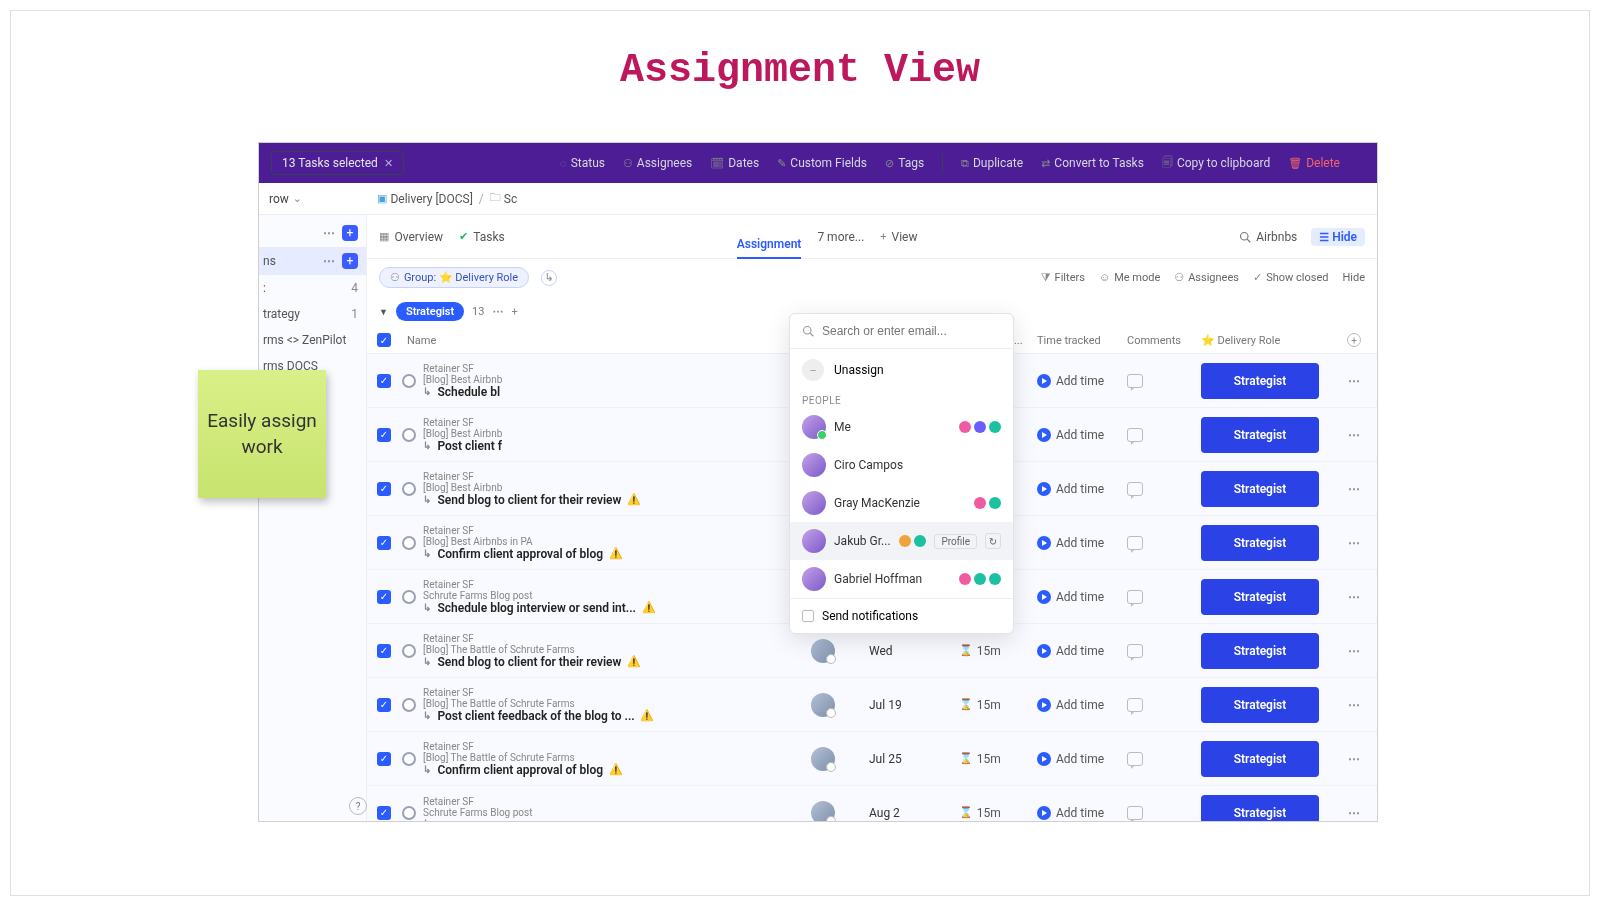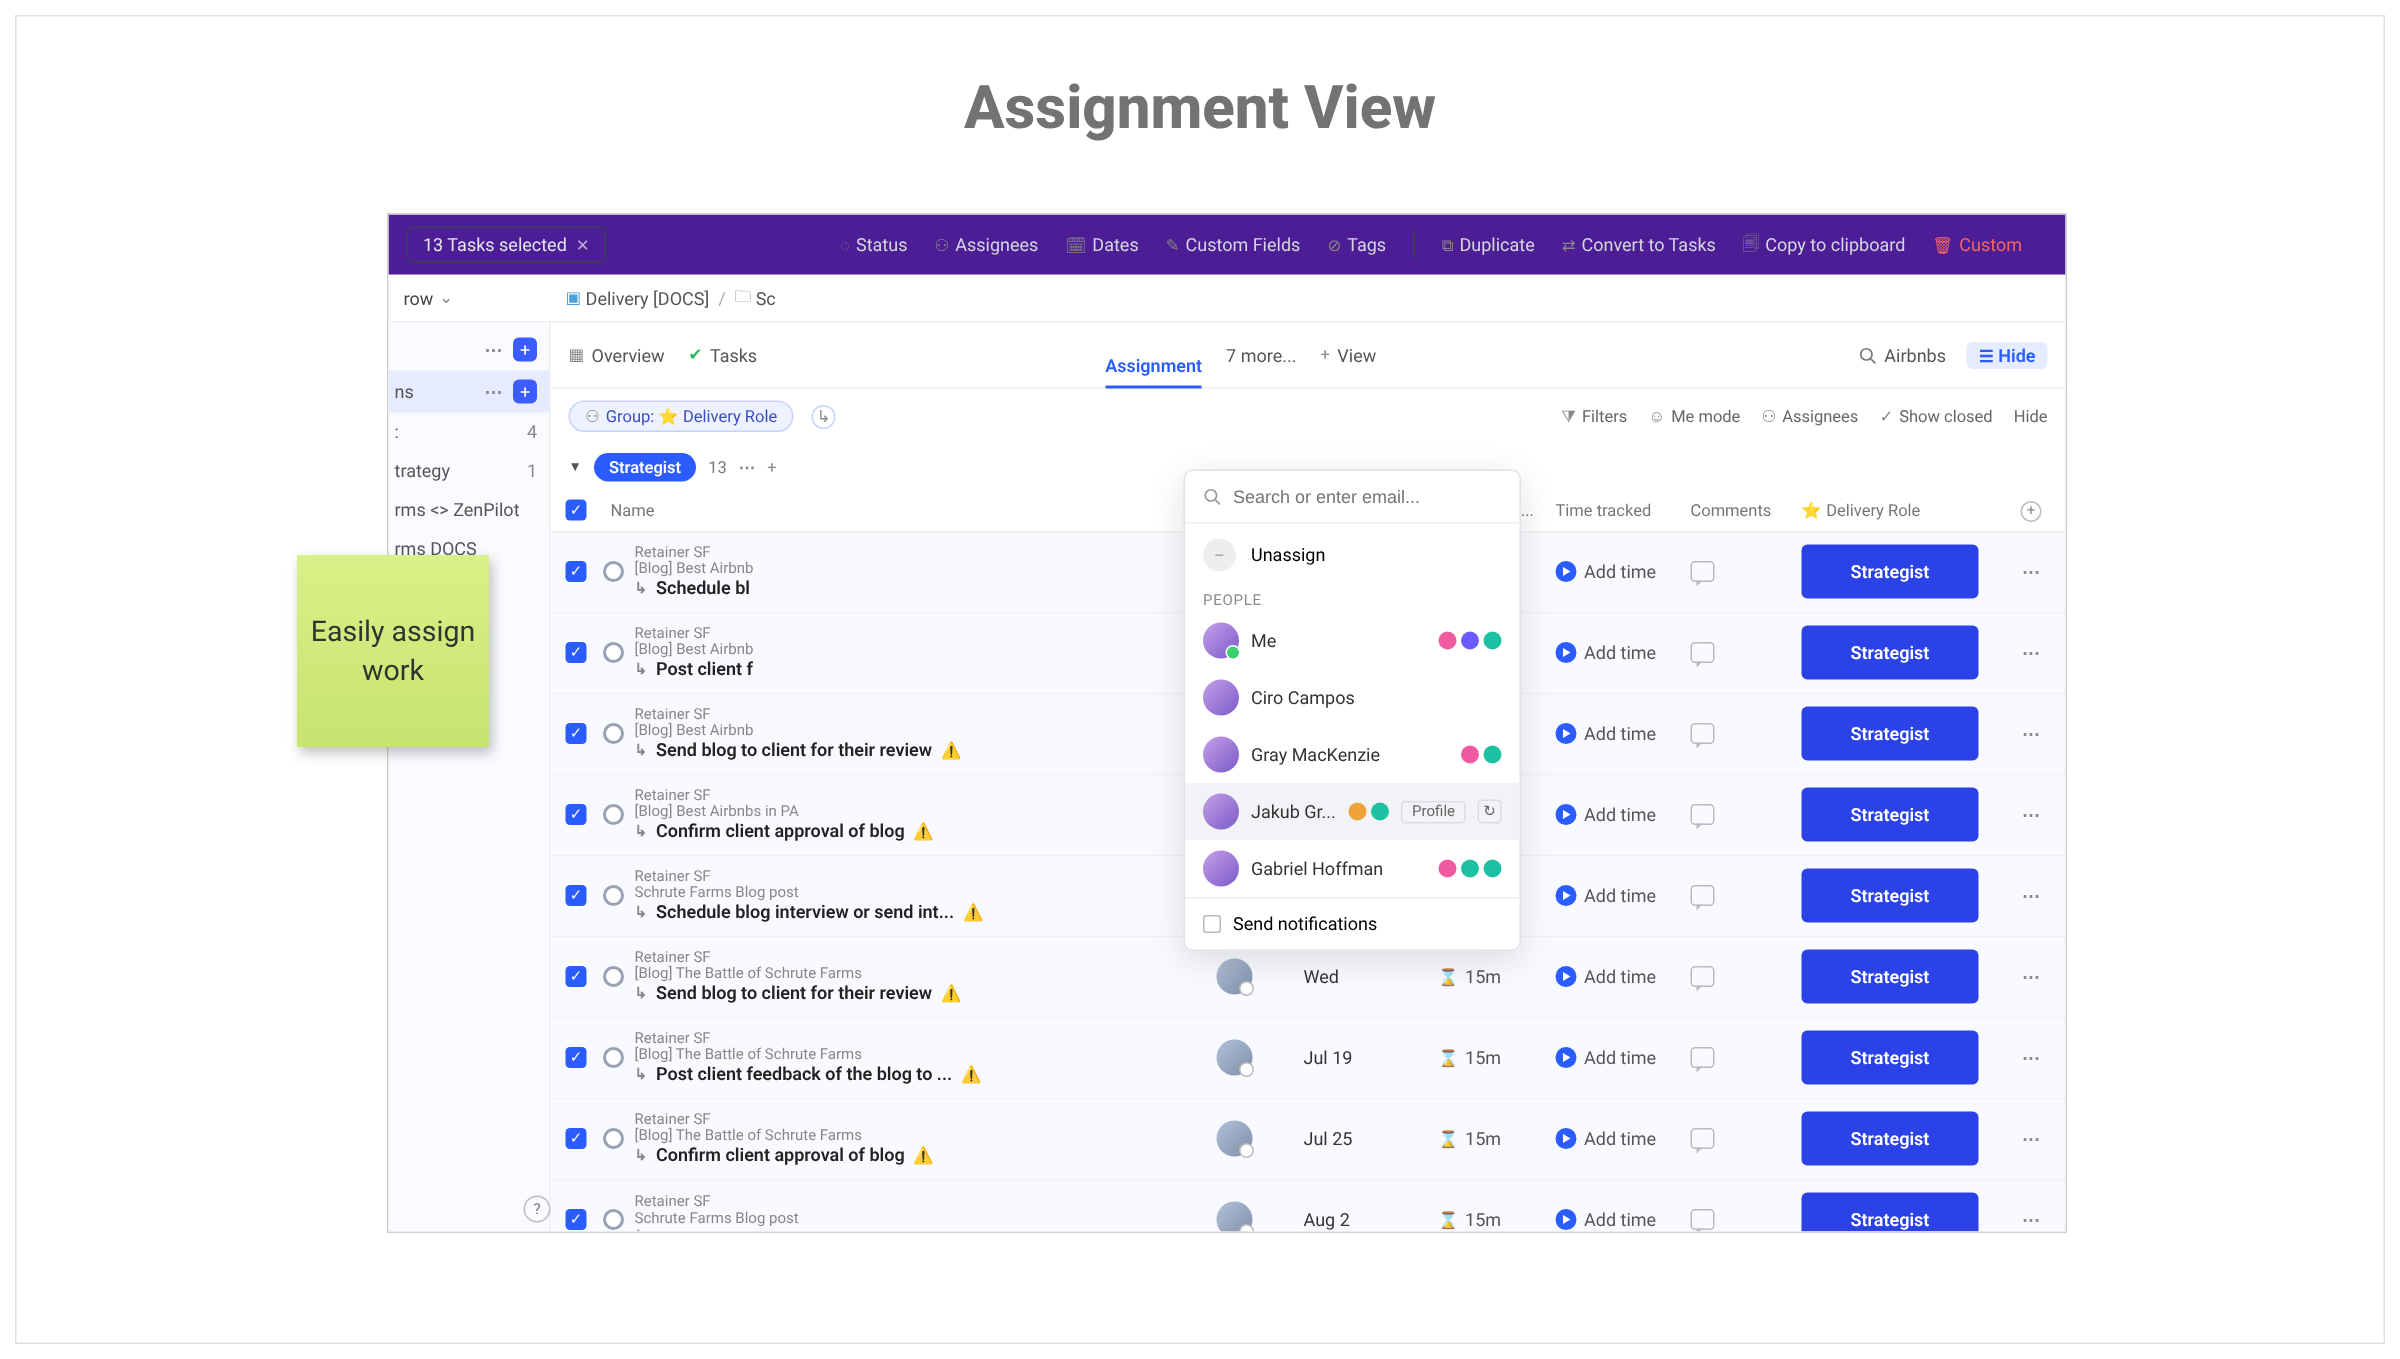--- a/index.html
+++ b/index.html
@@ -13,21 +13,22 @@
 }
 .page-border {
   position: absolute; inset: 10px;
   border: 1px solid #e0e0e0;
 }
 .page-title {
   text-align: center;
   font-size: 40px;
   font-weight: 800;
   margin-top: 48px;
-  color: #737373;
+  color: #be185d;
+  font-family: Liberation Mono, monospace;
 }
 .screenshot {
   position: absolute;
   left: 258px; top: 142px;
   width: 1120px; height: 680px;
   background: #fff;
   border: 1px solid #d0d0d0;
   overflow: hidden;
 }
 .sticky {
@@ -277,21 +278,21 @@
     <div class="tb-item">
         <span class="ic">⇄</span>
         <span>Convert to Tasks</span>
       </div>
     <div class="tb-item">
         <span class="ic">🗐</span>
         <span>Copy to clipboard</span>
       </div>
     <div class="tb-item tb-del">
         <span class="ic" style="color:#f26666;">🗑</span>
-        <span>Custom</span>
+        <span>Delete</span>
       </div>
   </div>
 
   <div class="crumb-row">
     <div style="width:108px; display:flex; align-items:center; gap:4px; color:#444;">
       <span>row</span>
       <span class="ic">⌄</span>
     </div>
     <span class="ic" style="color:#4aa0d8;">▣</span>&nbsp;
     <span>Delivery [DOCS]</span>

